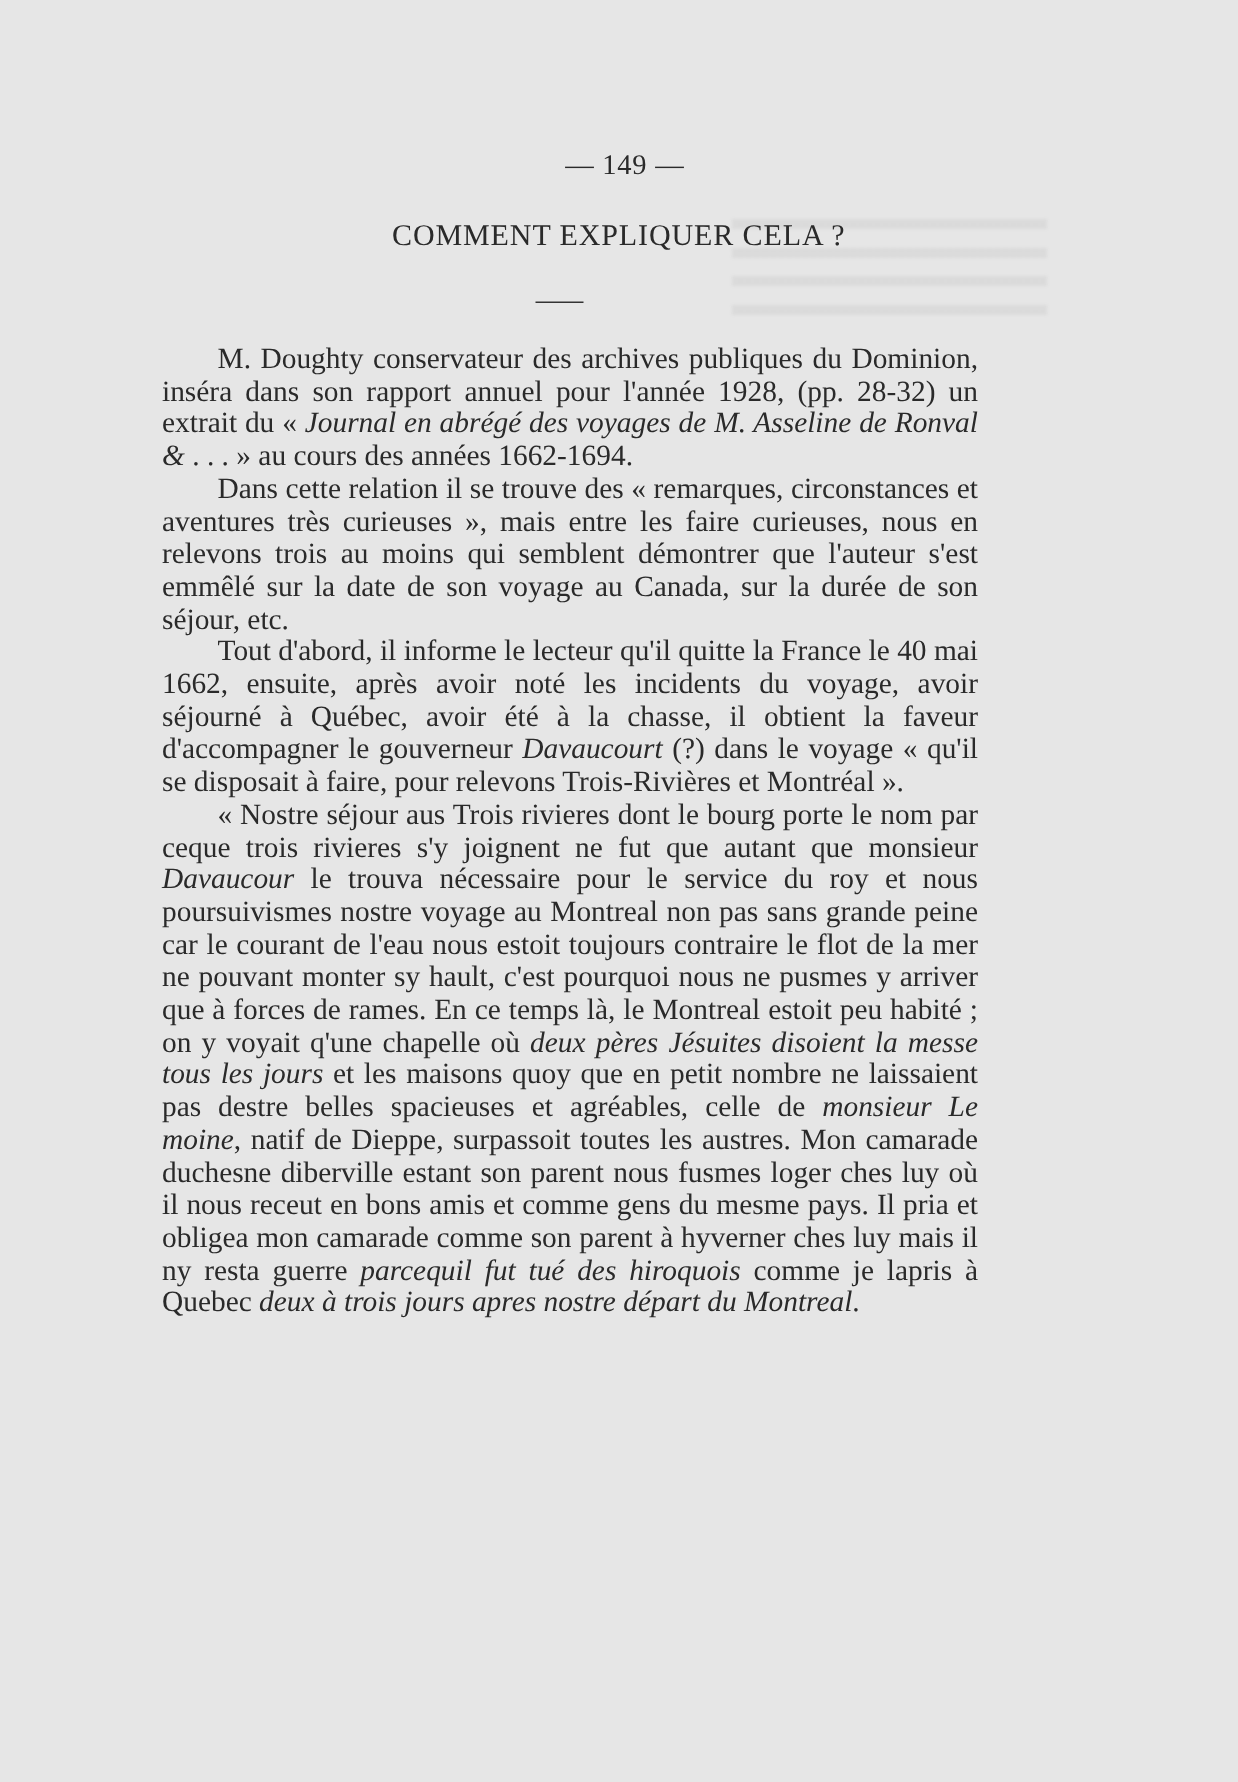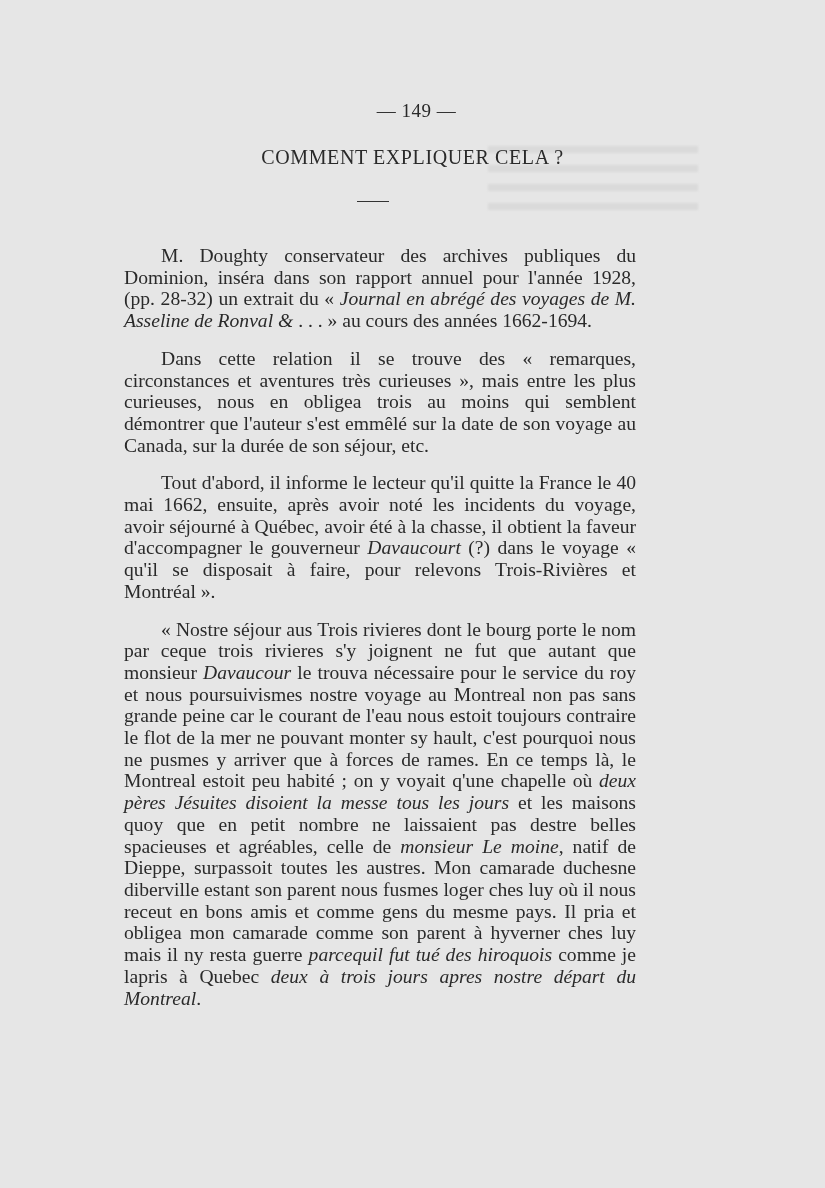--- a/index.html
+++ b/index.html
@@ -26,30 +26,30 @@
   }
   .rule {
     position:absolute; top:201px; left:357px; width:32px; height:0;
     border-top:1.4px solid #333;
   }
   .body-text {
     position:absolute; top:229px; left:108px; width:544px;
     font-size:19.6px; line-height:21.7px;
     text-align:justify;
   }
-  .body-text p { margin:16px; text-indent:37px; }
+  .body-text p { margin:0; text-indent:37px; }
   i { font-style:italic; }
 </style>
 </head>
 <body>
 
 <div class="showthrough"></div>
 
 <div class="page-number">— 149 —</div>
 <h1 class="page-title" style="font-weight:normal;margin:0;">COMMENT EXPLIQUER CELA ?</h1>
 <div class="rule"></div>
 
 <div class="body-text" id="body-text">
     <p><span>M. Doughty conservateur des archives publiques du Dominion, inséra dans son rapport annuel pour l'année 1928, (pp. 28-32) un extrait du « </span><i>Journal en abrégé des voyages de M. Asseline de Ronval &amp;</i><span> . . . » au cours des années 1662-1694.</span></p>
-    <p><span>Dans cette relation il se trouve des « remarques, circonstances et aventures très curieuses », mais entre les plus curieuses, nous en obligea trois au moins qui semblent démontrer que l'auteur s'est emmêlé sur la date de son voyage au Canada, sur la durée de son séjour, etc.</span></p>
+    <p><span>Dans cette relation il se trouve des « remarques, circonstances et aventures très curieuses », mais entre les faire curieuses, nous en relevons trois au moins qui semblent démontrer que l'auteur s'est emmêlé sur la date de son voyage au Canada, sur la durée de son séjour, etc.</span></p>
     <p><span>Tout d'abord, il informe le lecteur qu'il quitte la France le 40 mai 1662, ensuite, après avoir noté les incidents du voyage, avoir séjourné à Québec, avoir été à la chasse, il obtient la faveur d'accompagner le gouverneur </span><i>Davaucourt</i><span> (?) dans le voyage « qu'il se disposait à faire, pour relevons Trois-Rivières et Montréal ».</span></p>
     <p><span>« Nostre séjour aus Trois rivieres dont le bourg porte le nom par ceque trois rivieres s'y joignent ne fut que autant que monsieur </span><i>Davaucour</i><span> le trouva nécessaire pour le service du roy et nous poursuivismes nostre voyage au Montreal non pas sans grande peine car le courant de l'eau nous estoit toujours contraire le flot de la mer ne pouvant monter sy hault, c'est pourquoi nous ne pusmes y arriver que à forces de rames.  En ce temps là, le Montreal estoit peu habité ; on y voyait q'une chapelle où </span><i>deux pères Jésuites disoient la messe tous les jours</i><span> et les maisons quoy que en petit nombre ne laissaient pas destre belles spacieuses et agréables, celle de </span><i>monsieur Le moine</i><span>, natif de Dieppe, surpassoit toutes les austres.  Mon camarade duchesne diberville estant son parent nous fusmes loger ches luy où il nous receut en bons amis et comme gens du mesme pays.  Il pria et obligea mon camarade comme son parent à hyverner ches luy mais il ny resta guerre </span><i>parcequil fut tué des hiroquois</i><span> comme je lapris à Quebec </span><i>deux à trois jours apres nostre départ du Montreal</i><span>.</span></p>
   </div>
 
 </body></html>

